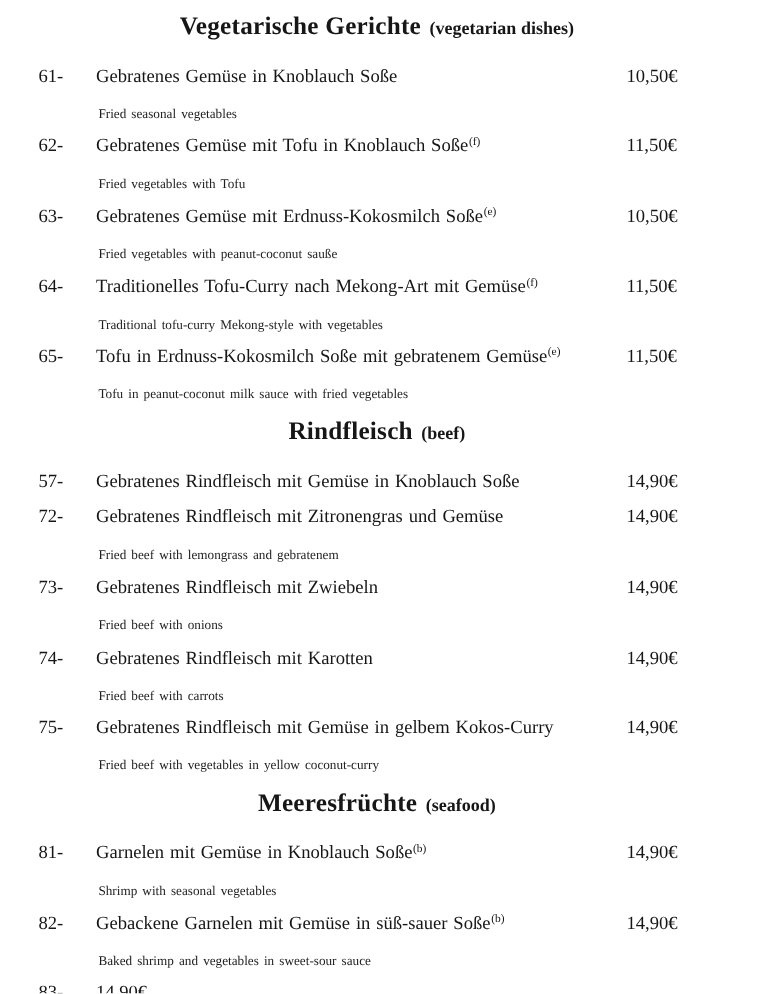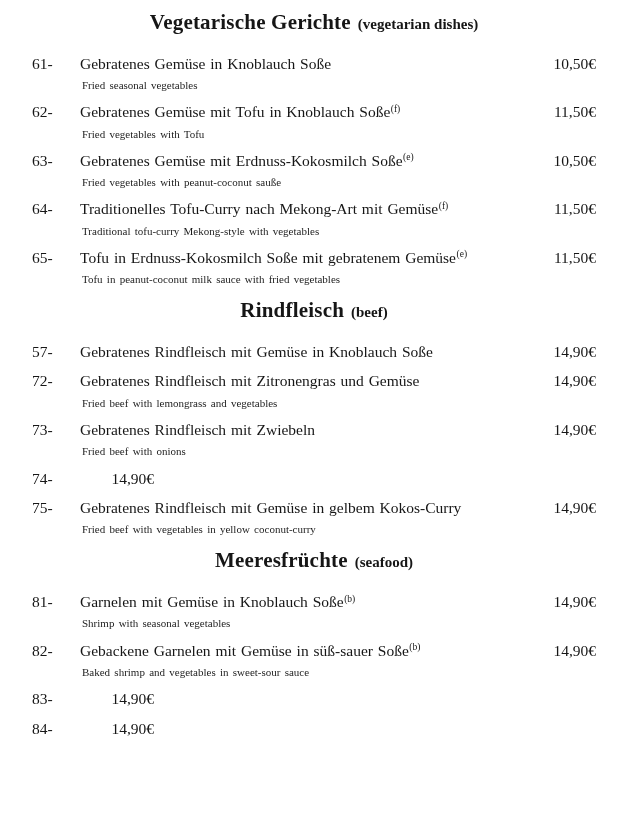--- a/index.html
+++ b/index.html
@@ -56,29 +56,28 @@
   }
   .item-sup {
     font-size: 9.5px;
     position: relative;
     top: -5.5px;
     margin-left: 0.5px;
   }
   .item-desc {
     font-size: 11px;
     line-height: 1.2;
-    margin-top: 6px;
+    margin-top: 16px;
     padding-left: 2px;
     word-spacing: 1.5px;
     color: #1d1d1d;
   }
   .item-price {
     flex: 0 0 74px;
     width: 74px;
-    text-align: right;
     font-size: 15.5px;
     line-height: 1.25;
     white-space: nowrap;
   }
 </style>
 </head>
 <body>
 
 <div class="menu-page">
   <div class="section">
@@ -143,36 +142,40 @@
     <div class="item-body">
       <div class="item-name"><span>Gebratenes Rindfleisch mit Gemüse in Knoblauch Soße</span></div>
     </div>
     <div class="item-price">14,90€</div>
   </div>
 
   <div class="menu-item">
     <div class="item-num">72-</div>
     <div class="item-body">
       <div class="item-name"><span>Gebratenes Rindfleisch mit Zitronengras und Gemüse</span></div>
-      <div class="item-desc">Fried beef with lemongrass and vegetables</div>
+      <div class="item-desc">Fried beef with lemongrass and gebratenem</div>
     </div>
     <div class="item-price">14,90€</div>
   </div>
 
   <div class="menu-item">
     <div class="item-num">73-</div>
     <div class="item-body">
       <div class="item-name"><span>Gebratenes Rindfleisch mit Zwiebeln</span></div>
       <div class="item-desc">Fried beef with onions</div>
     </div>
     <div class="item-price">14,90€</div>
   </div>
 
   <div class="menu-item">
     <div class="item-num">74-</div>
+    <div class="item-body">
+      <div class="item-name"><span>Gebratenes Rindfleisch mit Karotten</span></div>
+      <div class="item-desc">Fried beef with carrots</div>
+    </div>
     <div class="item-price">14,90€</div>
   </div>
 
   <div class="menu-item">
     <div class="item-num">75-</div>
     <div class="item-body">
       <div class="item-name"><span>Gebratenes Rindfleisch mit Gemüse in gelbem Kokos-Curry</span></div>
       <div class="item-desc">Fried beef with vegetables in yellow coconut-curry</div>
     </div>
     <div class="item-price">14,90€</div>

